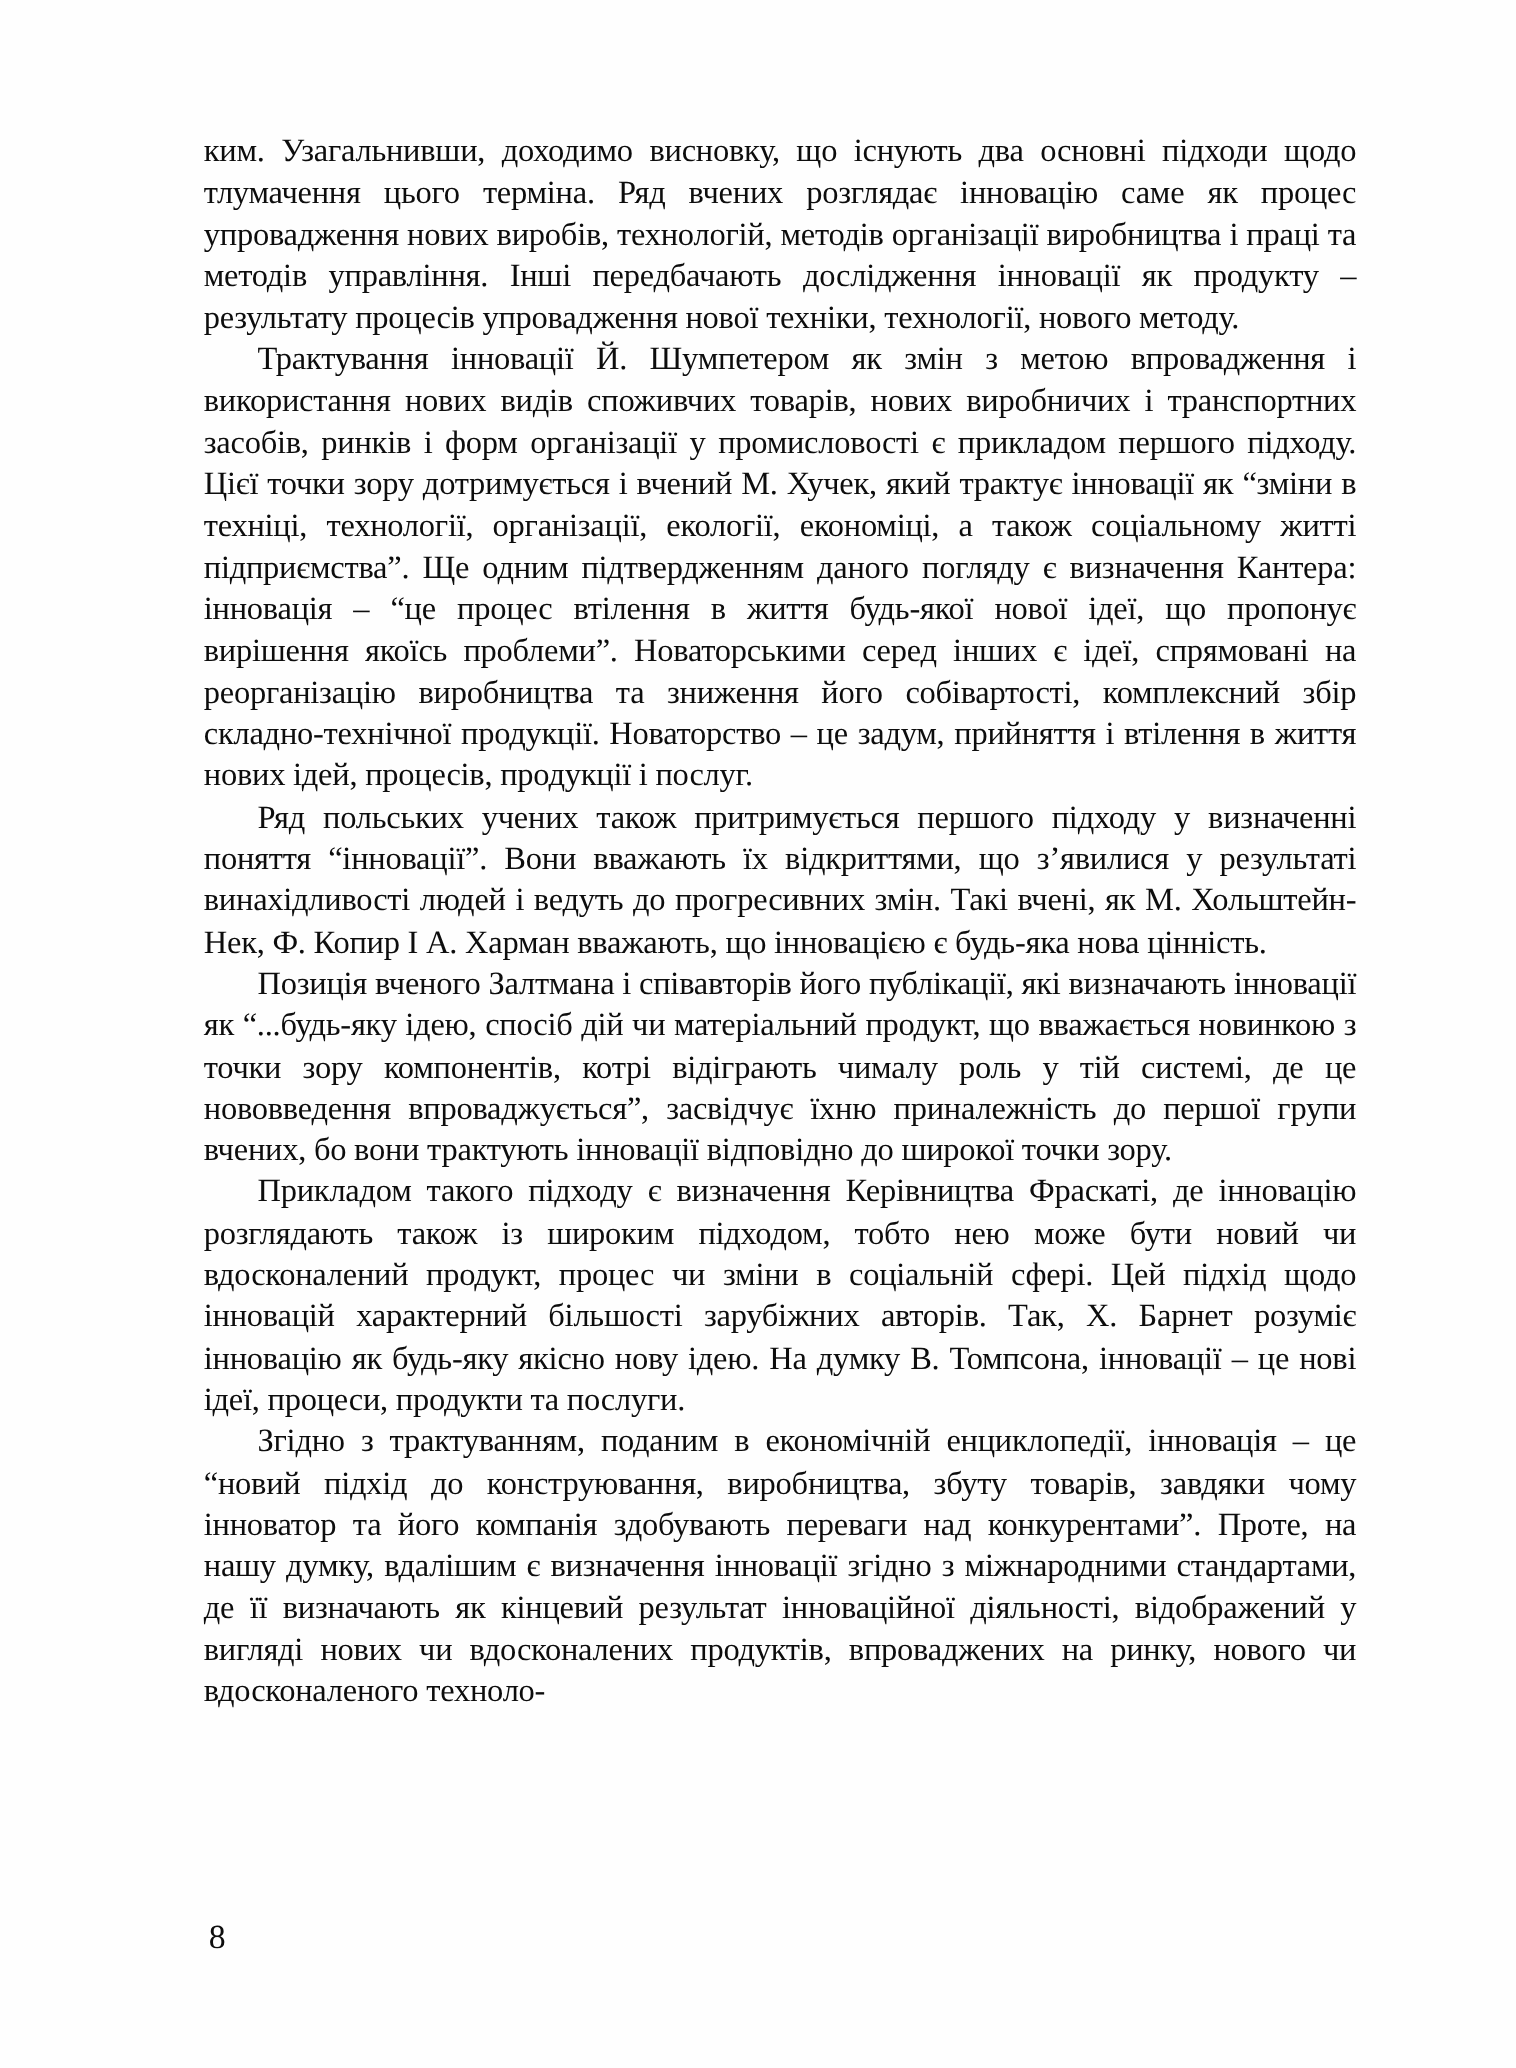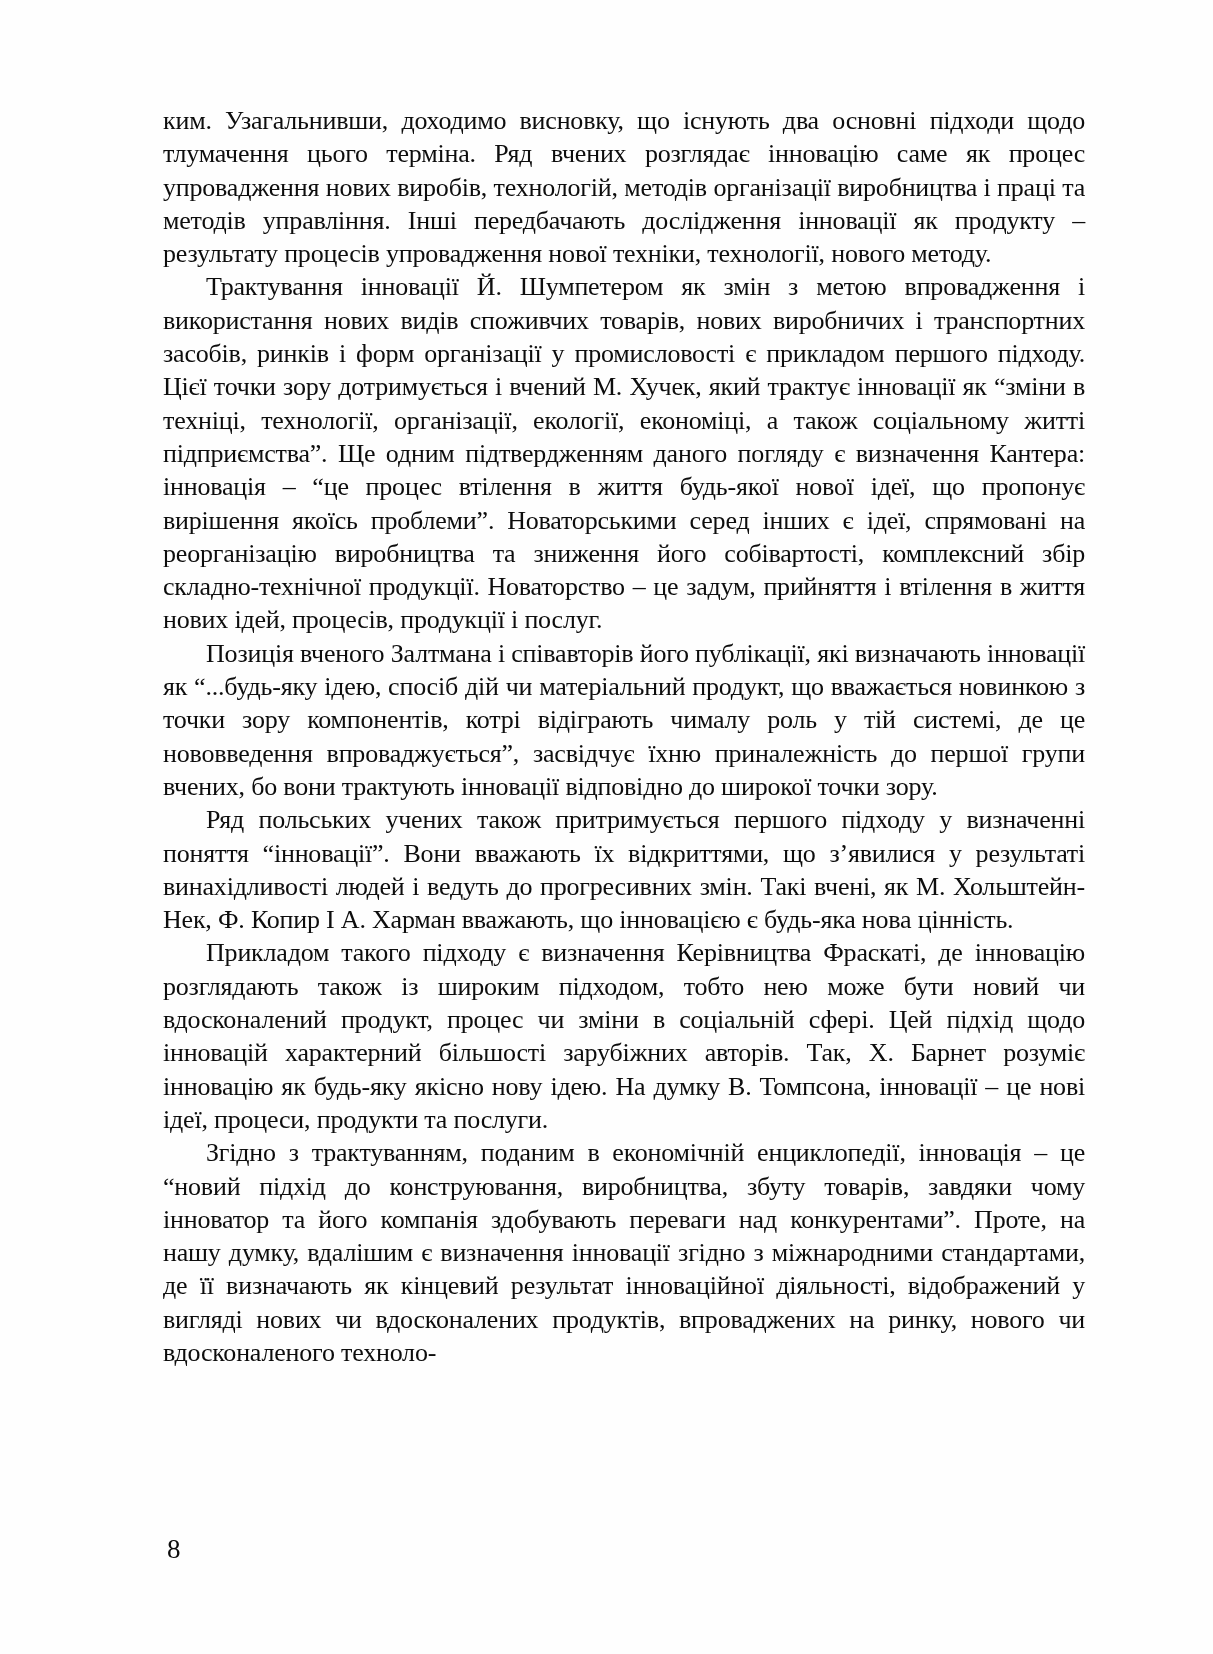--- a/index.html
+++ b/index.html
@@ -43,19 +43,19 @@
     color: #0d0d0d;
   }
 </style>
 </head>
 <body>
 
 <div class="page">
   <div class="text-block">
     <p class="no-indent">ким. Узагальнивши, доходимо висновку, що існують два основні підходи щодо тлумачення цього терміна. Ряд вчених розглядає інновацію саме як процес упровадження нових виробів, технологій, методів організації виробництва і праці та методів управління. Інші передбачають дослідження інновації як продукту – результату процесів упровадження нової техніки, технології, нового методу.</p>
     <p>Трактування інновації Й. Шумпетером як змін з метою впровадження і використання нових видів споживчих товарів, нових виробничих і транспортних засобів, ринків і форм організації у промисловості є прикладом першого підходу. Цієї точки зору дотримується і вчений М. Хучек, який трактує інновації як “зміни в техніці, технології, організації, екології, економіці, а також соціальному житті підприємства”. Ще одним підтвердженням даного погляду є визначення Кантера: інновація – “це процес втілення в життя будь-якої нової ідеї, що пропонує вирішення якоїсь проблеми”. Новаторськими серед інших є ідеї, спрямовані на реорганізацію виробництва та зниження його собівартості, комплексний збір складно-технічної продукції. Новаторство – це задум, прийняття і втілення в життя нових ідей, процесів, продукції і послуг.</p>
+    <p>Ряд польських учених також притримується першого підходу у визначенні поняття “інновації”. Вони вважають їх відкриттями, що з’явилися у результаті винахідливості людей і ведуть до прогресивних змін. Такі вчені, як М. Хольштейн-Нек, Ф. Копир І А. Харман вважають, що інновацією є будь-яка нова цінність.</p>
     <p>Позиція вченого Залтмана і співавторів його публікації, які визначають інновації як “...будь-яку ідею, спосіб дій чи матеріальний продукт, що вважається новинкою з точки зору компонентів, котрі відіграють чималу роль у тій системі, де це нововведення впроваджується”, засвідчує їхню приналежність до першої групи вчених, бо вони трактують інновації відповідно до широкої точки зору.</p>
-    <p>Ряд польських учених також притримується першого підходу у визначенні поняття “інновації”. Вони вважають їх відкриттями, що з’явилися у результаті винахідливості людей і ведуть до прогресивних змін. Такі вчені, як М. Хольштейн-Нек, Ф. Копир І А. Харман вважають, що інновацією є будь-яка нова цінність.</p>
     <p>Прикладом такого підходу є визначення Керівництва Фраскаті, де інновацію розглядають також із широким підходом, тобто нею може бути новий чи вдосконалений продукт, процес чи зміни в соціальній сфері. Цей підхід щодо інновацій характерний більшості зарубіжних авторів. Так, Х. Барнет розуміє інновацію як будь-яку якісно нову ідею. На думку В. Томпсона, інновації – це нові ідеї, процеси, продукти та послуги.</p>
     <p>Згідно з трактуванням, поданим в економічній енциклопедії, інновація – це “новий підхід до конструювання, виробництва, збуту товарів, завдяки чому інноватор та його компанія здобувають переваги над конкурентами”. Проте, на нашу думку, вдалішим є визначення інновації згідно з міжнародними стандартами, де її визначають як кінцевий результат інноваційної діяльності, відображений у вигляді нових чи вдосконалених продуктів, впроваджених на ринку, нового чи вдосконаленого техноло-</p>
   </div>
   <div class="page-number">8</div>
 </div>
 
 </body></html>

